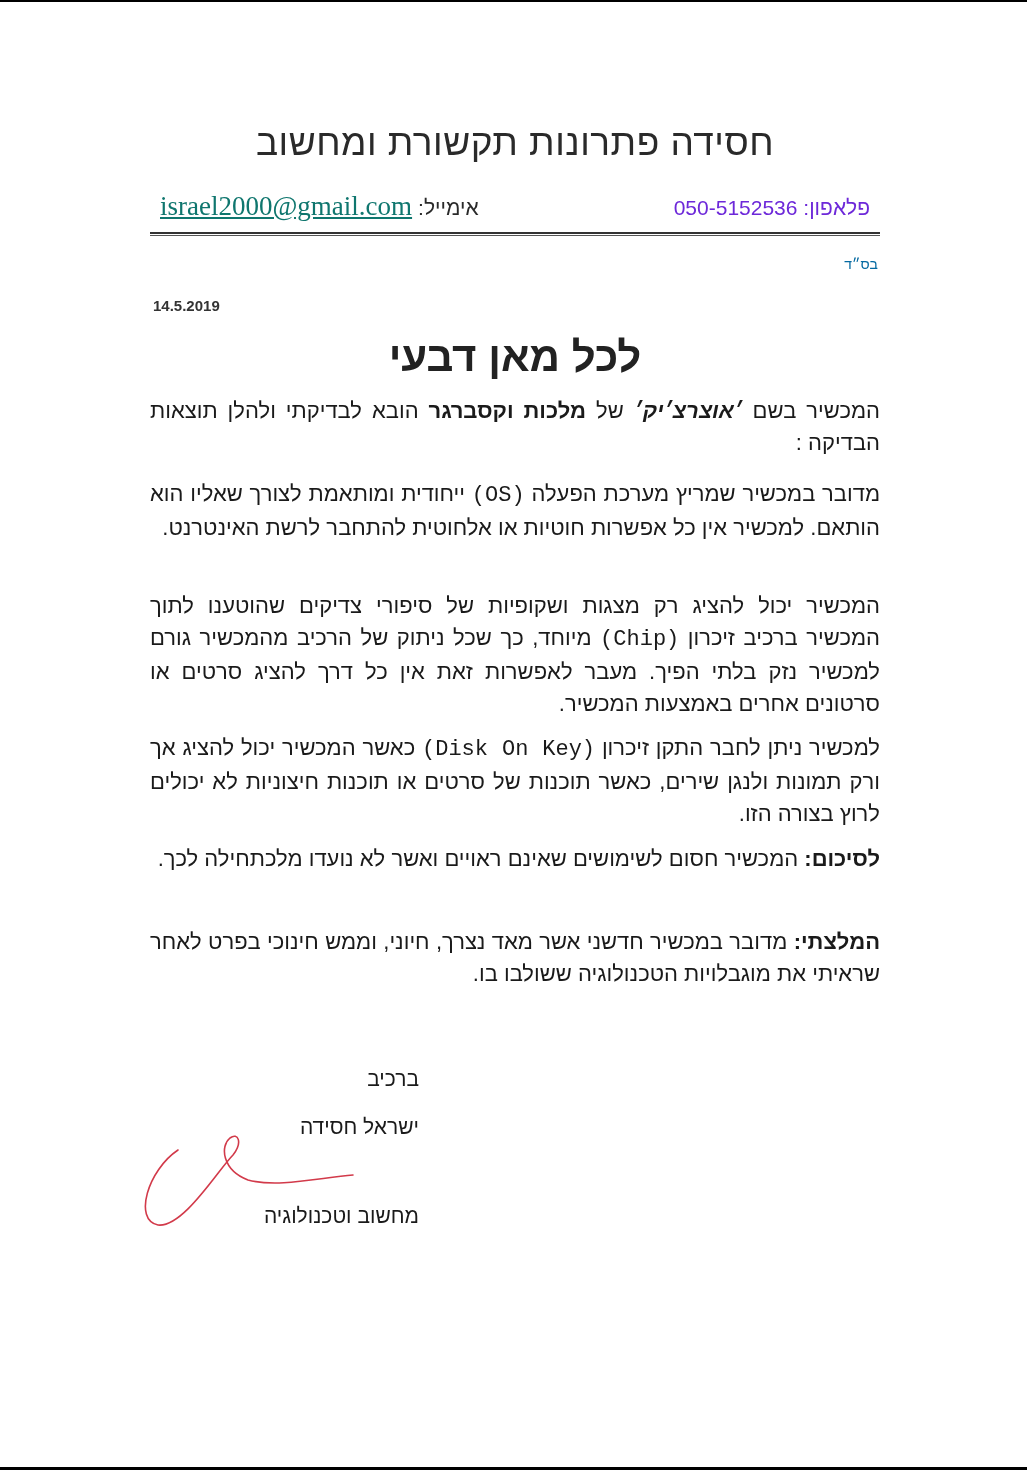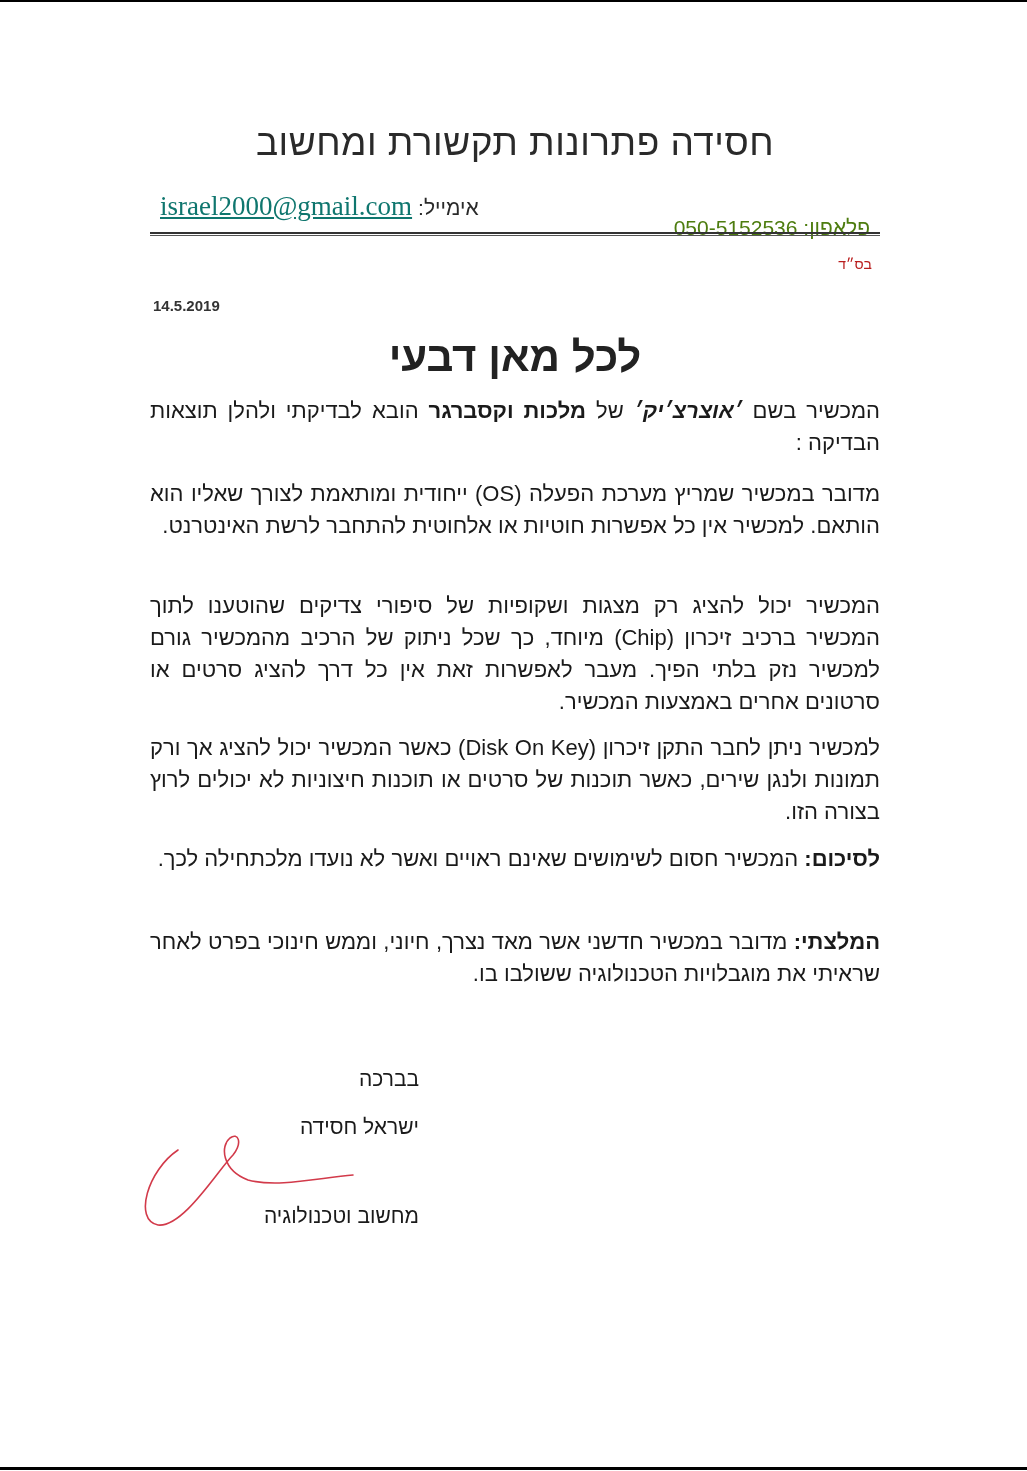--- a/index.html
+++ b/index.html
@@ -12,54 +12,54 @@
   .edge-bottom { position: absolute; left: 0; top: 1467px; width: 1027px; height: 3px; background: #000; }
 
   .page { position: absolute; left: 150px; top: 0; width: 730px; direction: rtl; }
 
   .company {
     position: absolute; top: 122px; left: 0; width: 730px;
     text-align: center; font-size: 37px; font-weight: normal; color: #2a2a2a;
     letter-spacing: 0.5px;
   }
   .contact-phone {
-    position: absolute; top: 196px; right: 10px; font-size: 21px; color: #4d7c0f; margin-top: 20px;
+    position: absolute; top: 196px; right: 10px; font-size: 21px; color: #6d28d9;
   }
   .contact-email {
     position: absolute; top: 191px; left: 10px; font-size: 21px; color: #2a2a2a;
     display: flex; flex-direction: row; align-items: baseline; gap: 6px;
   }
   .contact-email a {
     font-family: "Liberation Serif", "DejaVu Serif", serif; font-size: 27px;
     color: #0f766e; text-decoration: underline; direction: ltr;
   }
   .rule-double {
     position: absolute; top: 232px; left: 0; width: 730px; height: 1px;
     border-top: 2px solid #333; border-bottom: 1px solid #555; height: 1px;
   }
-  .bsd { position: absolute; top: 256px; right: 8px; font-size: 14px; color: #b91c1c; }
+  .bsd { position: absolute; top: 256px; right: 2px; font-size: 14px; color: #0369a1; }
   .date {
     position: absolute; top: 297px; left: 3px; font-size: 15px; font-weight: bold; color: #333;
     direction: ltr;
   }
   .greeting {
     position: absolute; top: 333px; left: 0; width: 730px; text-align: center;
     font-size: 42px; font-weight: bold; color: #222;
   }
   .body-text {
     position: absolute; left: 0; width: 730px; font-size: 22px; line-height: 32px;
     text-align: justify; text-align-last: right; color: #1a1a1a;
   }
   .p1 { top: 395px; }
   .p2 { top: 478px; }
   .p3 { top: 590px; }
   .p4 { top: 732px; }
   .p5 { top: 843px; }
   .p6 { top: 926px; }
-  .ltr { direction: ltr; unicode-bidi: embed; font-family: Liberation Sans, sans-serif; }
+  .ltr { direction: ltr; unicode-bidi: embed; font-family: Liberation Mono, monospace; }
   b.em { font-weight: bold; }
 
   .closing { position: absolute; right: 608px; font-size: 21px; color: #1a1a1a; white-space: nowrap; }
   .c1 { top: 1067px; }
   .c2 { top: 1115px; text-align: center; }
   .c3 { top: 1163px; margin-top: 41px; }
   .signature { position: absolute; left: 138px; top: 1130px; width: 220px; height: 100px; }
 </style>
 </head>
 <body>
@@ -104,21 +104,21 @@
 
   <div class="body-text p5">
     <b class="em">לסיכום:</b><span> המכשיר חסום לשימושים שאינם ראויים ואשר לא נועדו מלכתחילה לכך.</span>
   </div>
 
   <div class="body-text p6">
     <b class="em">המלצתי:</b><span> מדובר במכשיר חדשני אשר מאד נצרך, חיוני, וממש חינוכי בפרט לאחר שראיתי את מוגבלויות הטכנולוגיה ששולבו בו.</span>
   </div>
 </div>
 
-<div class="closing c1" style="direction:rtl">בברכה</div>
+<div class="closing c1" style="direction:rtl">ברכיב</div>
 <div class="closing c2" style="direction:rtl">ישראל חסידה</div>
 <div class="closing c3" style="direction:rtl">מחשוב וטכנולוגיה</div>
 
 <svg class="signature" viewBox="0 0 220 100">
   <path d="M40 20 C 10 40, -5 90, 20 95 C 45 98, 80 40, 95 25 C 105 12, 100 2, 92 8 C 82 16, 84 40, 110 50 C 140 58, 180 48, 215 45" fill="none" stroke="#d23a4a" stroke-width="1.6" stroke-linecap="round"></path>
 </svg>
 
 <div class="edge-bottom"></div>
 
 </body></html>

